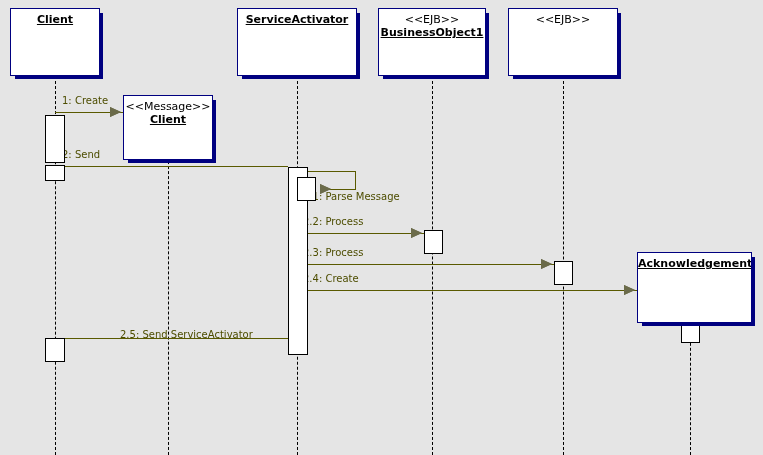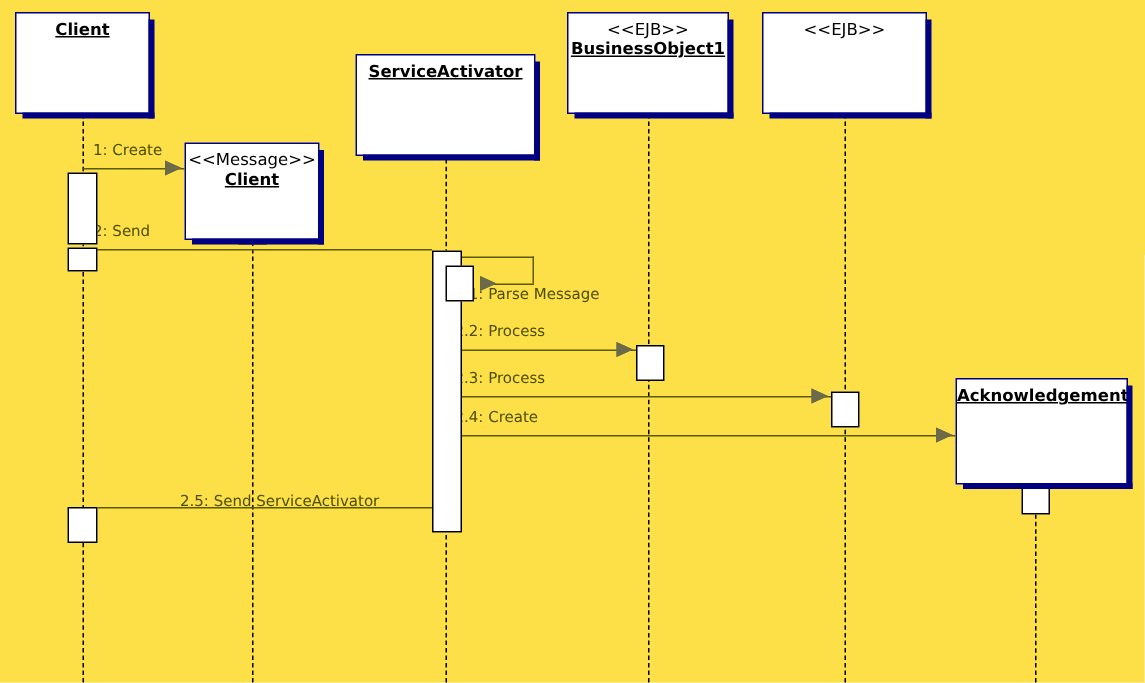--- a/index.html
+++ b/index.html
@@ -1,18 +1,18 @@
 <!DOCTYPE html>
 <html><head>
 <meta charset="utf-8">
 <style>
   html,body{margin:0;padding:0;background:#ffffff;}
   body{width:763px;height:455px;overflow:hidden;
        font-family:"DejaVu Sans","Liberation Sans",sans-serif;}
-  #diagram{position:relative;width:763px;height:455px;background:#fde047;}
+  #diagram{position:relative;width:763px;height:455px;background:#e5e5e5;}
 
   
   .obox{position:absolute;background:#ffffff;border:1px solid #000080;
         box-sizing:border-box;z-index:6;}
   .obox::after{content:"";position:absolute;left:4px;top:100%;width:100%;
         height:4px;background:#000080;}
   .obox::before{content:"";position:absolute;top:4px;left:100%;width:4px;
         height:100%;background:#000080;}
   .obox .ttl{display:block;text-align:center;color:#000000;font-weight:bold;
         text-decoration:underline;font-size:11px;line-height:13px;
@@ -60,21 +60,21 @@
 
   <div class="obox" style="left:10px;top:8px;width:90px;height:68px;">
     <span class="ttl pad">Client</span>
   </div>
 
   <div class="obox" style="left:123px;top:95px;width:90px;height:65px;">
     <span class="ster pad">&lt;&lt;Message&gt;&gt;</span>
     <span class="ttl">Client</span>
   </div>
 
-  <div class="obox" style="left:237px;top:8px;width:120px;height:68px;margin-top:28px;">
+  <div class="obox" style="left:237px;top:8px;width:120px;height:68px;">
     <span class="ttl pad">ServiceActivator</span>
   </div>
 
   <div class="obox" style="left:378px;top:8px;width:108px;height:68px;">
     <span class="ster pad">&lt;&lt;EJB&gt;&gt;</span>
     <span class="ttl">BusinessObject1</span>
   </div>
 
   <div class="obox" style="left:508px;top:8px;width:110px;height:68px;">
     <span class="ster pad">&lt;&lt;EJB&gt;&gt;</span>

